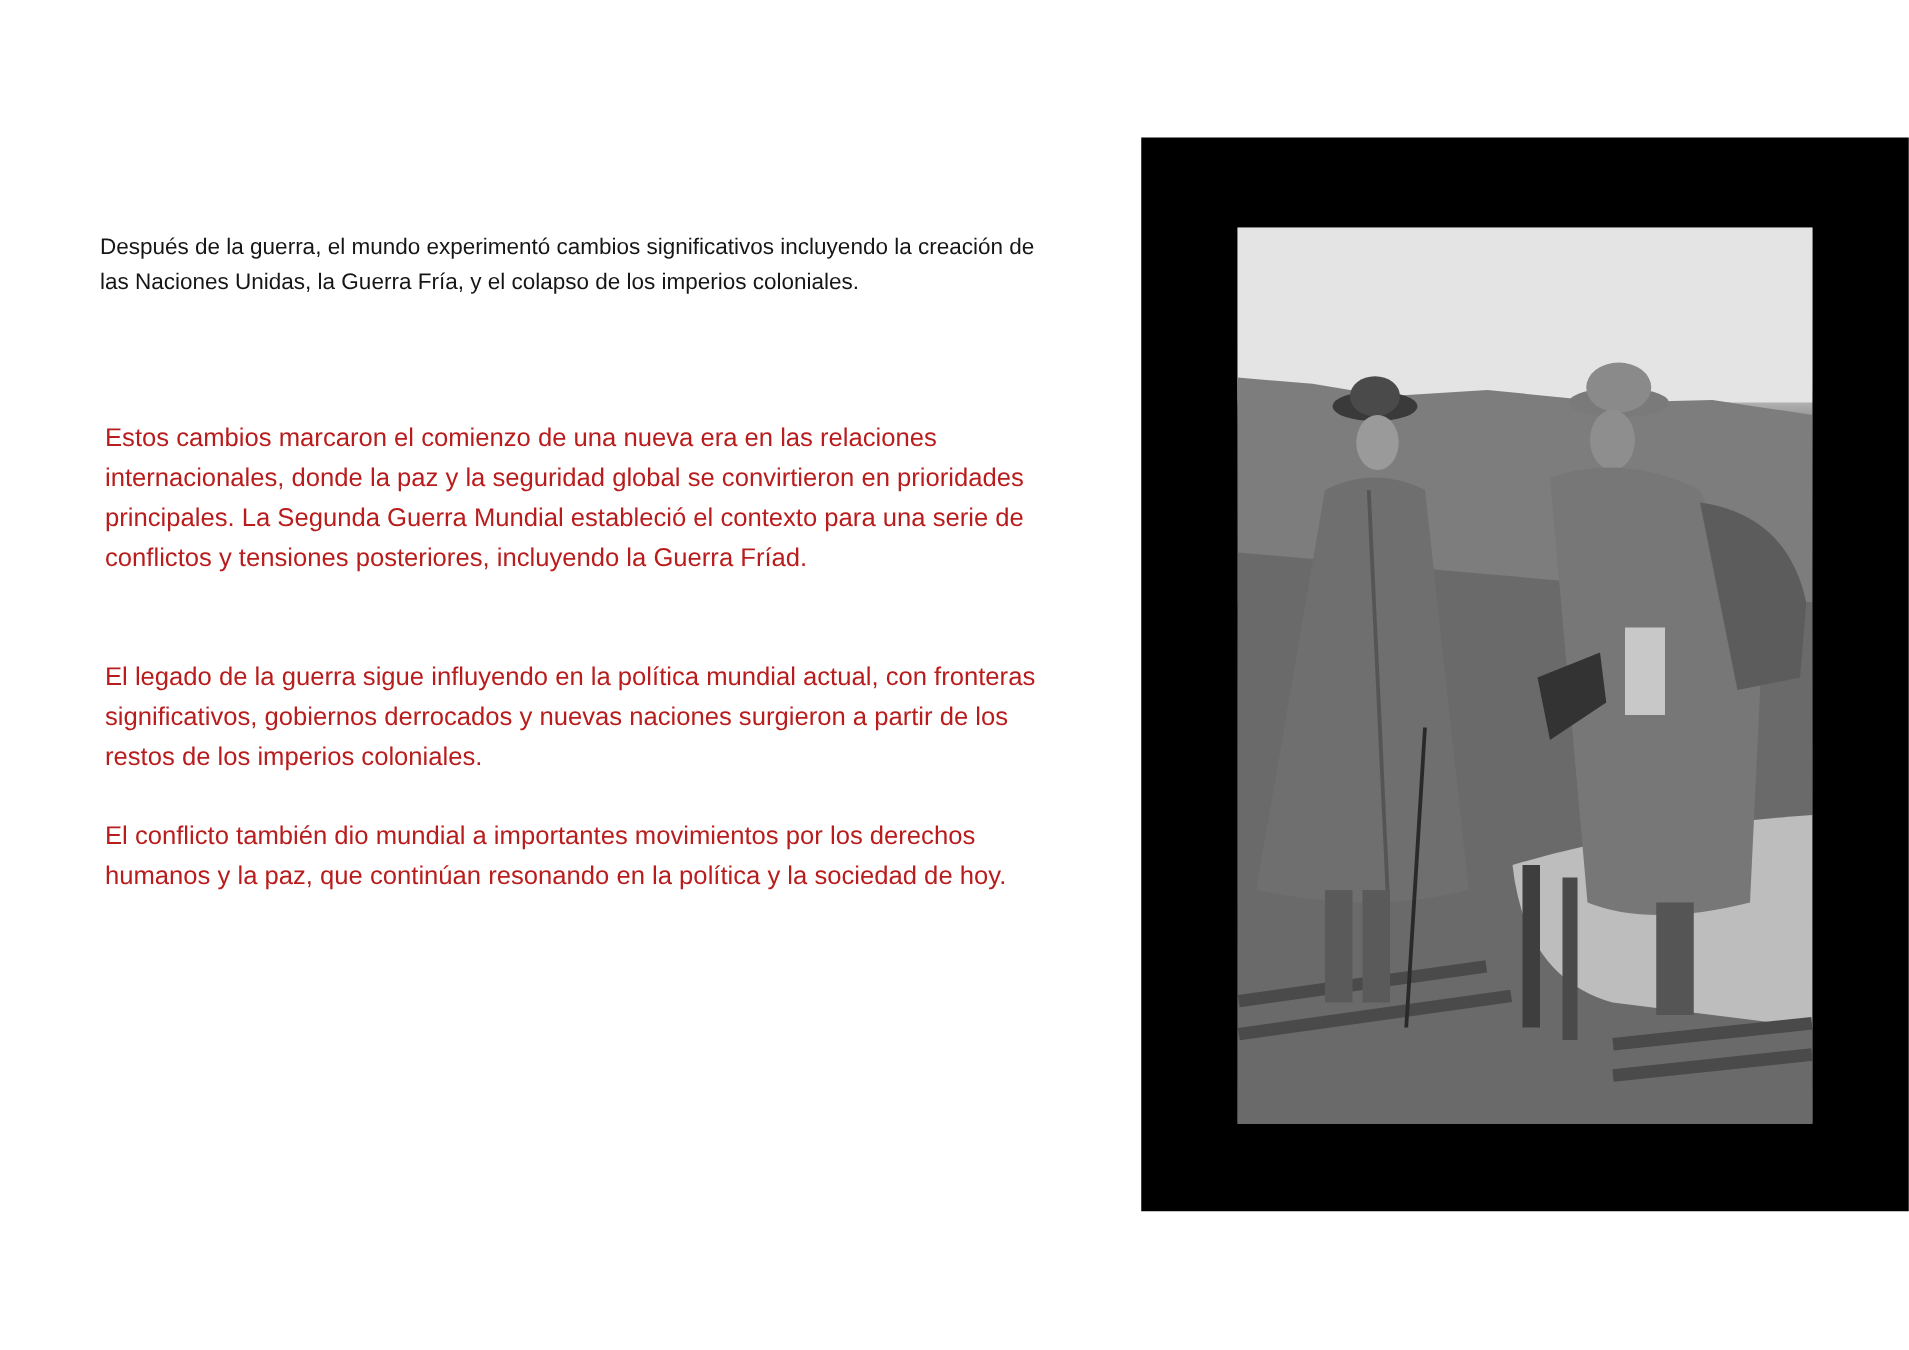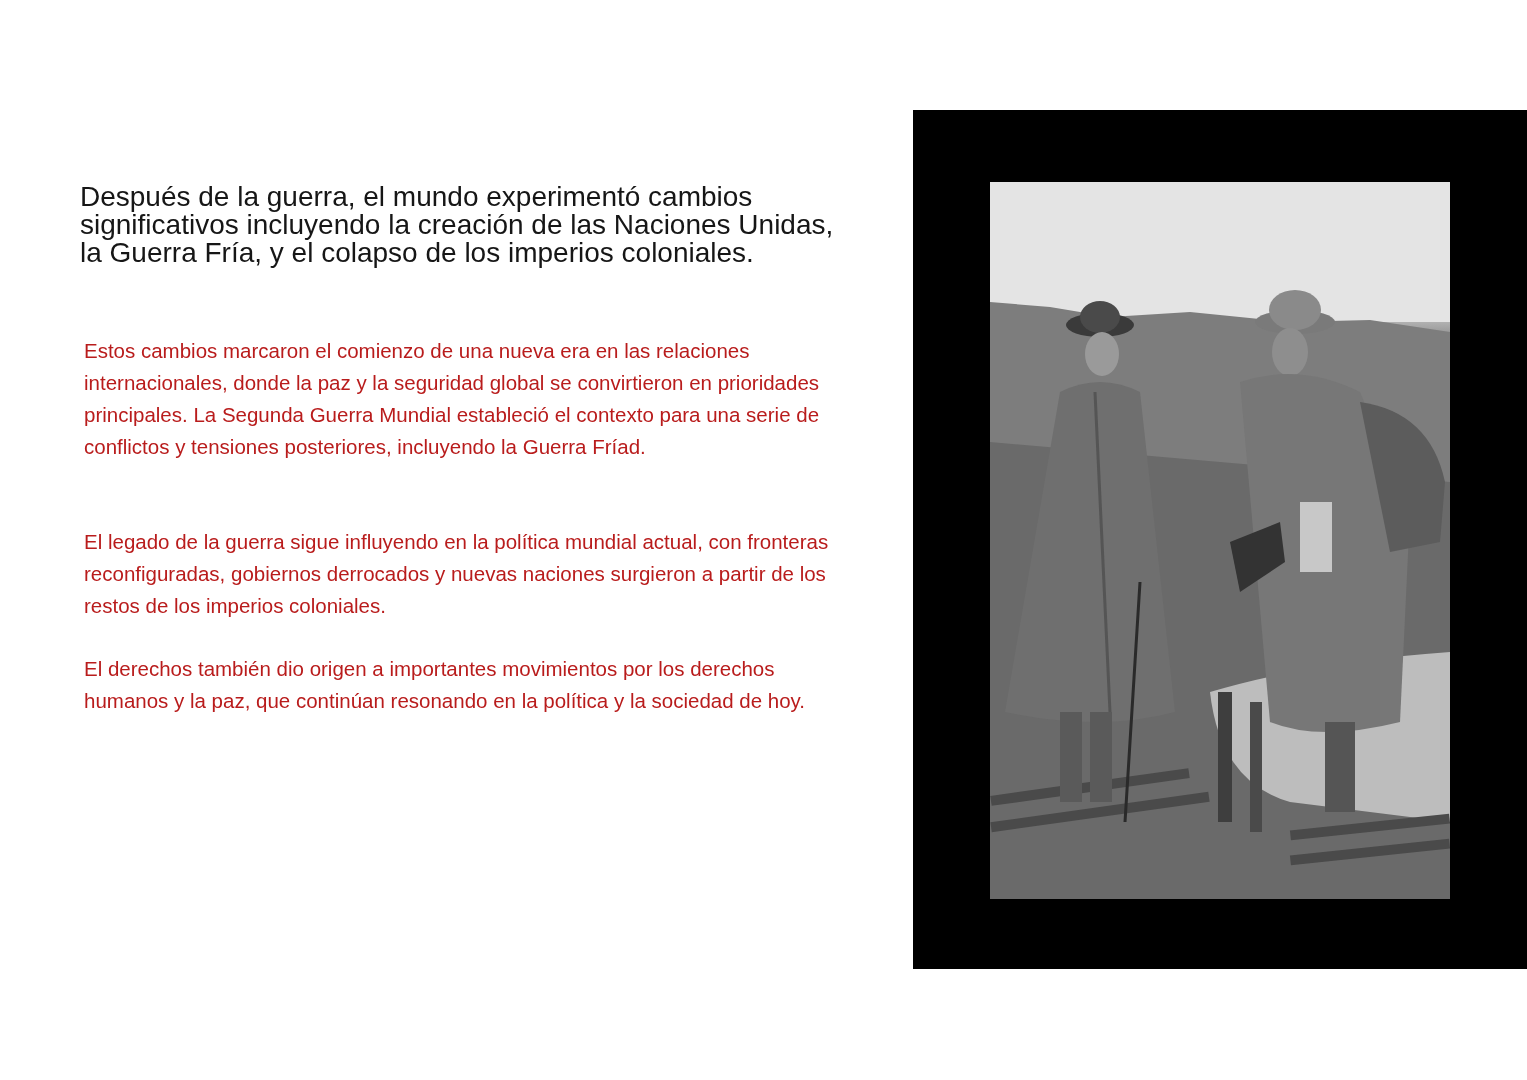--- a/index.html
+++ b/index.html
@@ -3,21 +3,21 @@
   <meta charset="utf-8">
   <style>
     html, body { margin: 0; padding: 0; }
     body {
       width: 1527px; height: 1080px; position: relative; overflow: hidden;
       background: #ffffff; color: #1a1a1a;
       font-family: "Liberation Sans", sans-serif;
     }
     .intro {
       position: absolute; left: 80px; top: 183px; width: 760px;
-      font-size: 28px; line-height: 28px; margin: 0; color: #161616;
+      font-size: 18px; line-height: 28px; margin: 0; color: #161616;
     }
     .body-para {
       position: absolute; left: 84px; width: 760px;
       font-size: 20.5px; line-height: 32px; margin: 0; color: #b91c1c;
     }
     #p1 { top: 335px; }
     #p2 { top: 526px; }
     #p3 { top: 653px; }
     .frame {
       position: absolute; left: 913px; top: 110px; width: 614px; height: 859px;
@@ -29,22 +29,22 @@
       background: linear-gradient(180deg, #e6e6e6 0%, #d9d9d9 17%, #8a8a8a 22%, #5e5e5e 40%, #7a7a7a 60%, #6a6a6a 78%, #8c8c8c 100%);
     }
     .photo svg { display: block; width: 100%; height: 100%; }
   </style>
 </head>
 <body>
 
 <p class="intro">Después de la guerra, el mundo experimentó cambios significativos incluyendo la creación de las Naciones Unidas, la Guerra Fría, y el colapso de los imperios coloniales.</p>
 
 <p class="body-para" id="p1">Estos cambios marcaron el comienzo de una nueva era en las relaciones internacionales, donde la paz y la seguridad global se convirtieron en prioridades principales. La Segunda Guerra Mundial estableció el contexto para una serie de conflictos y tensiones posteriores, incluyendo la Guerra Fríad.</p>
-<p class="body-para" id="p2">El legado de la guerra sigue influyendo en la política mundial actual, con fronteras reconfiguradas, gobiernos derrocados y nuevas naciones surgieron a partir de los restos de los imperios coloniales.</p>
-<p class="body-para" id="p3">El derechos también dio origen a importantes movimientos por los derechos humanos y la paz, que continúan resonando en la política y la sociedad de hoy.</p>
+<p class="body-para" id="p2">El legado de la guerra sigue influyendo en la política mundial actual, con fronteras significativos, gobiernos derrocados y nuevas naciones surgieron a partir de los restos de los imperios coloniales.</p>
+<p class="body-para" id="p3">El conflicto también dio mundial a importantes movimientos por los derechos humanos y la paz, que continúan resonando en la política y la sociedad de hoy.</p>
 
 <div class="frame">
   <div class="photo" title="Black and white photograph of two soldiers in helmets and long coats talking in a muddy trench with duckboards">
     <svg viewBox="0 0 460 717" preserveAspectRatio="none">
 
       <rect x="0" y="0" width="460" height="140" fill="#e4e4e4"></rect>
 
       <path d="M0 120 L60 125 L120 135 L200 130 L300 140 L380 138 L460 150 L460 300 L0 300 Z" fill="#7d7d7d"></path>
 
       <path d="M0 260 L460 300 L460 717 L0 717 Z" fill="#6a6a6a"></path>

